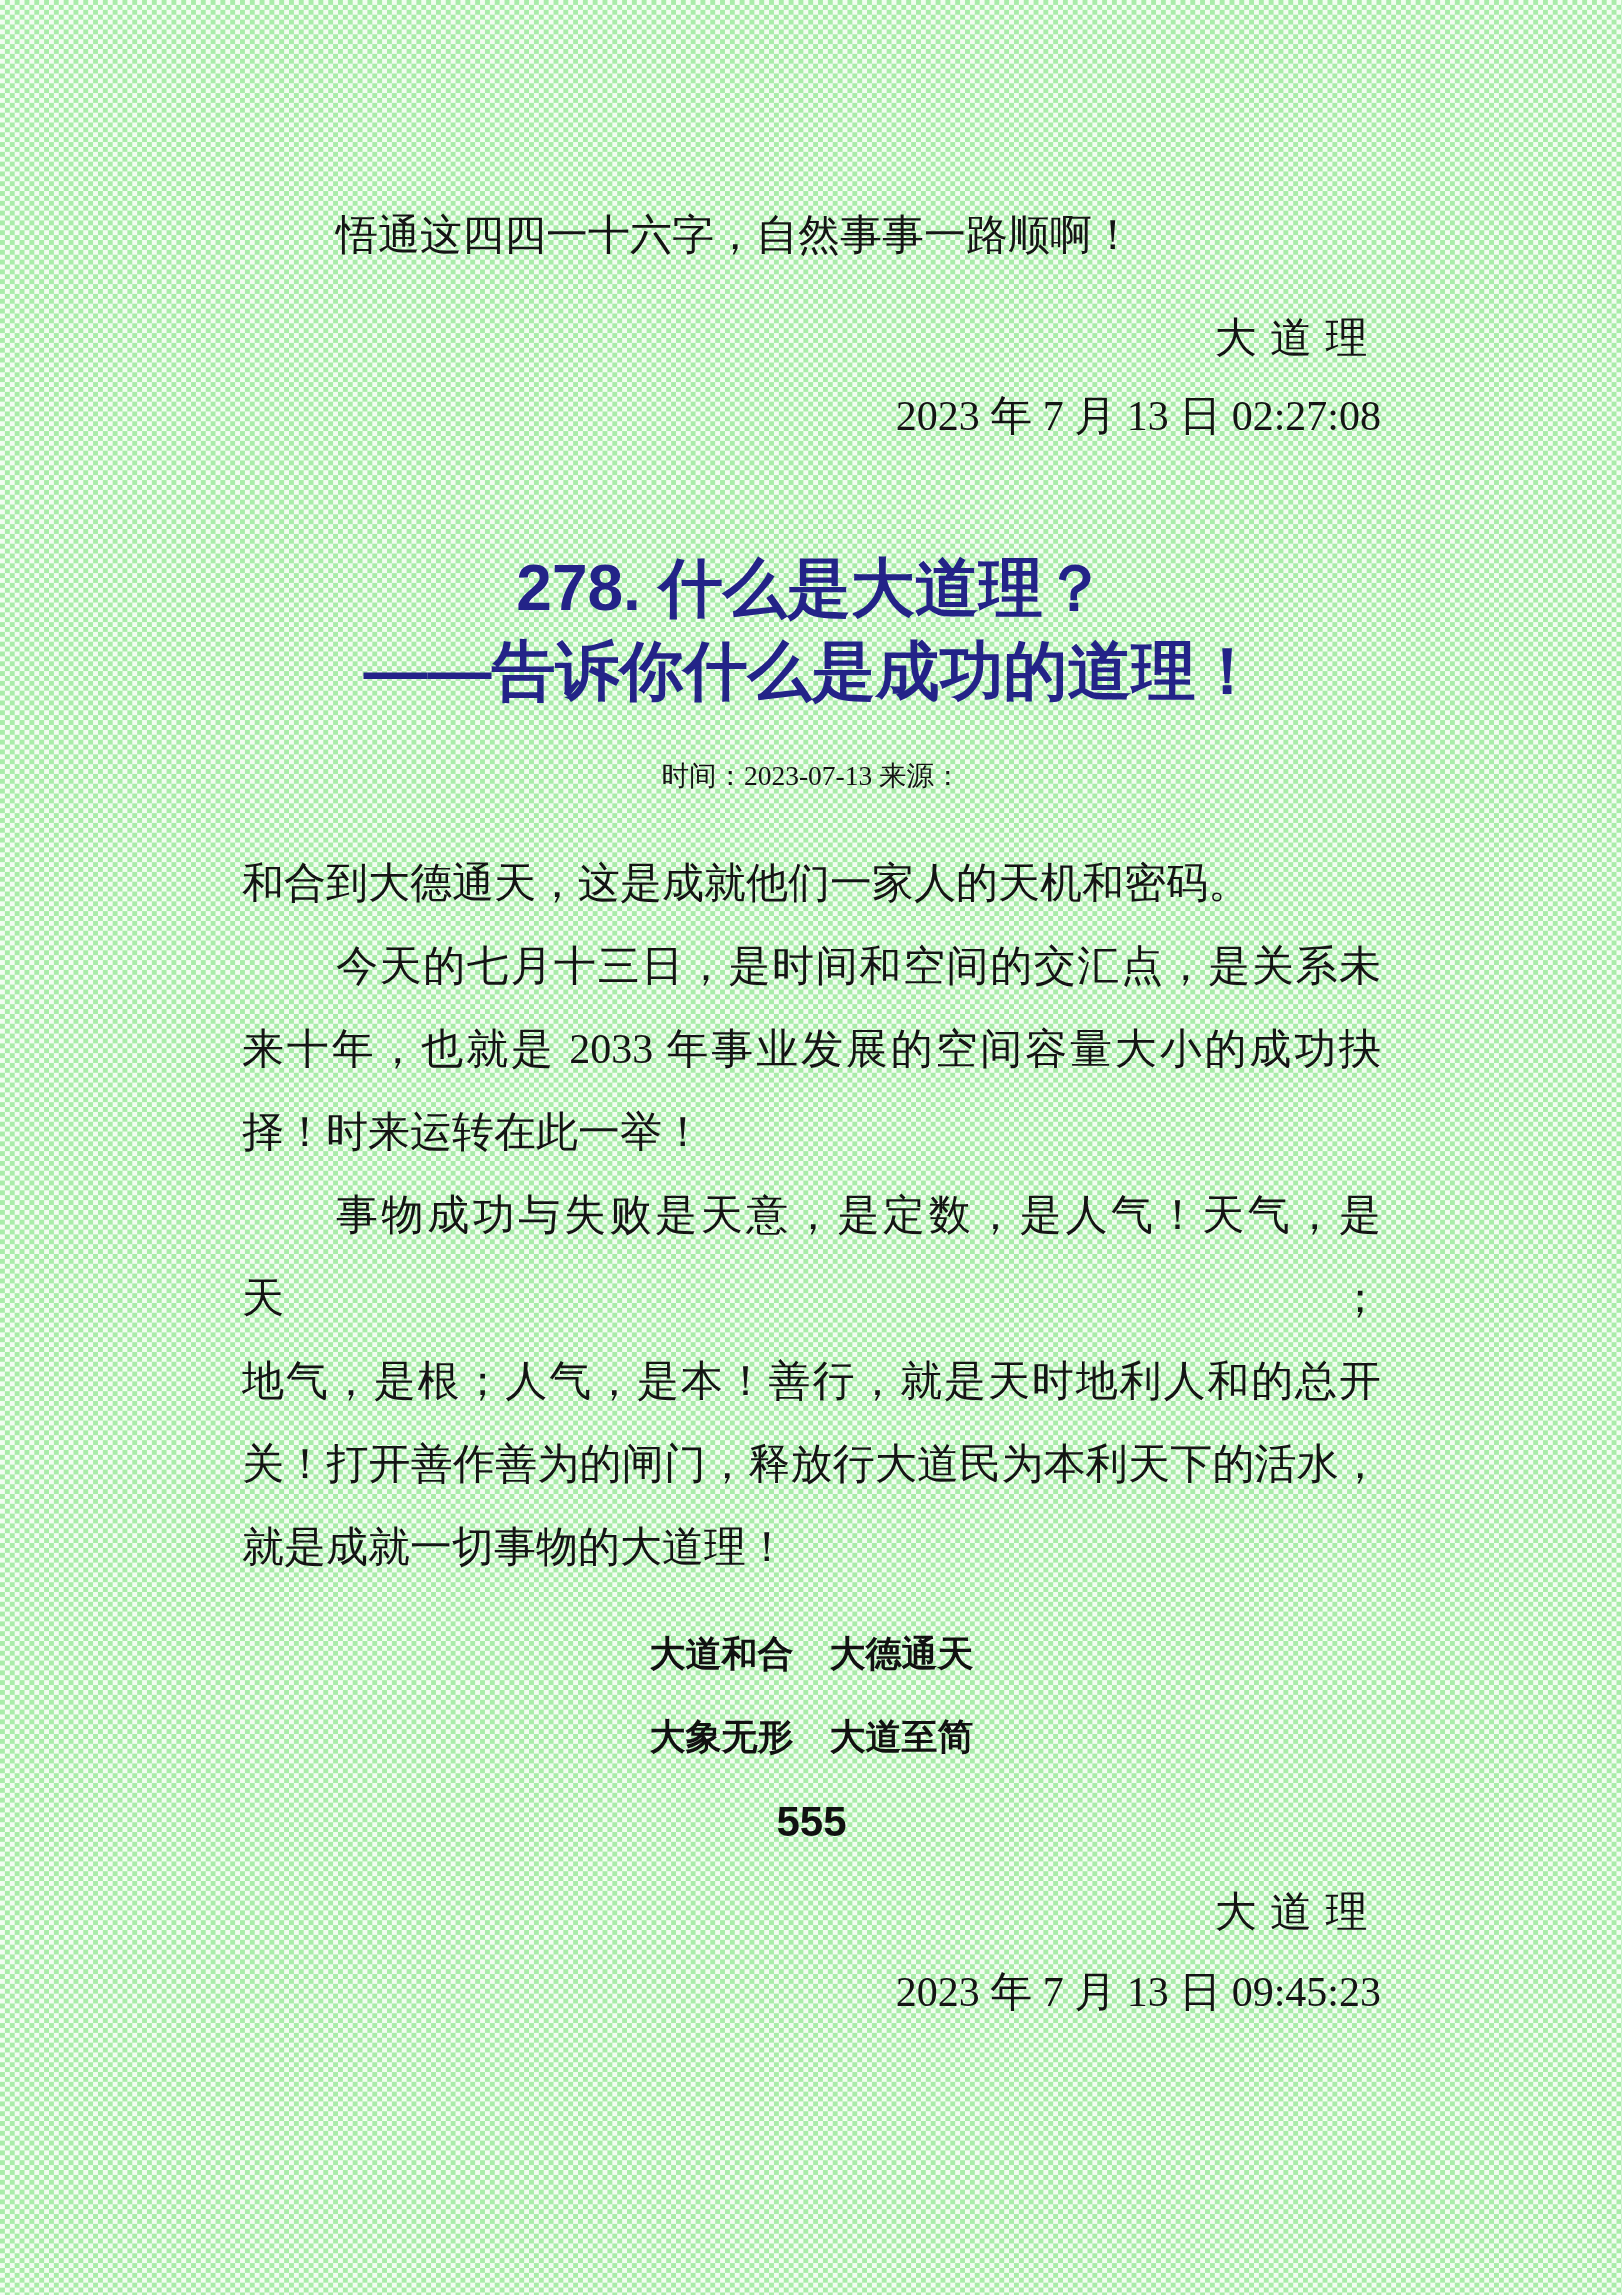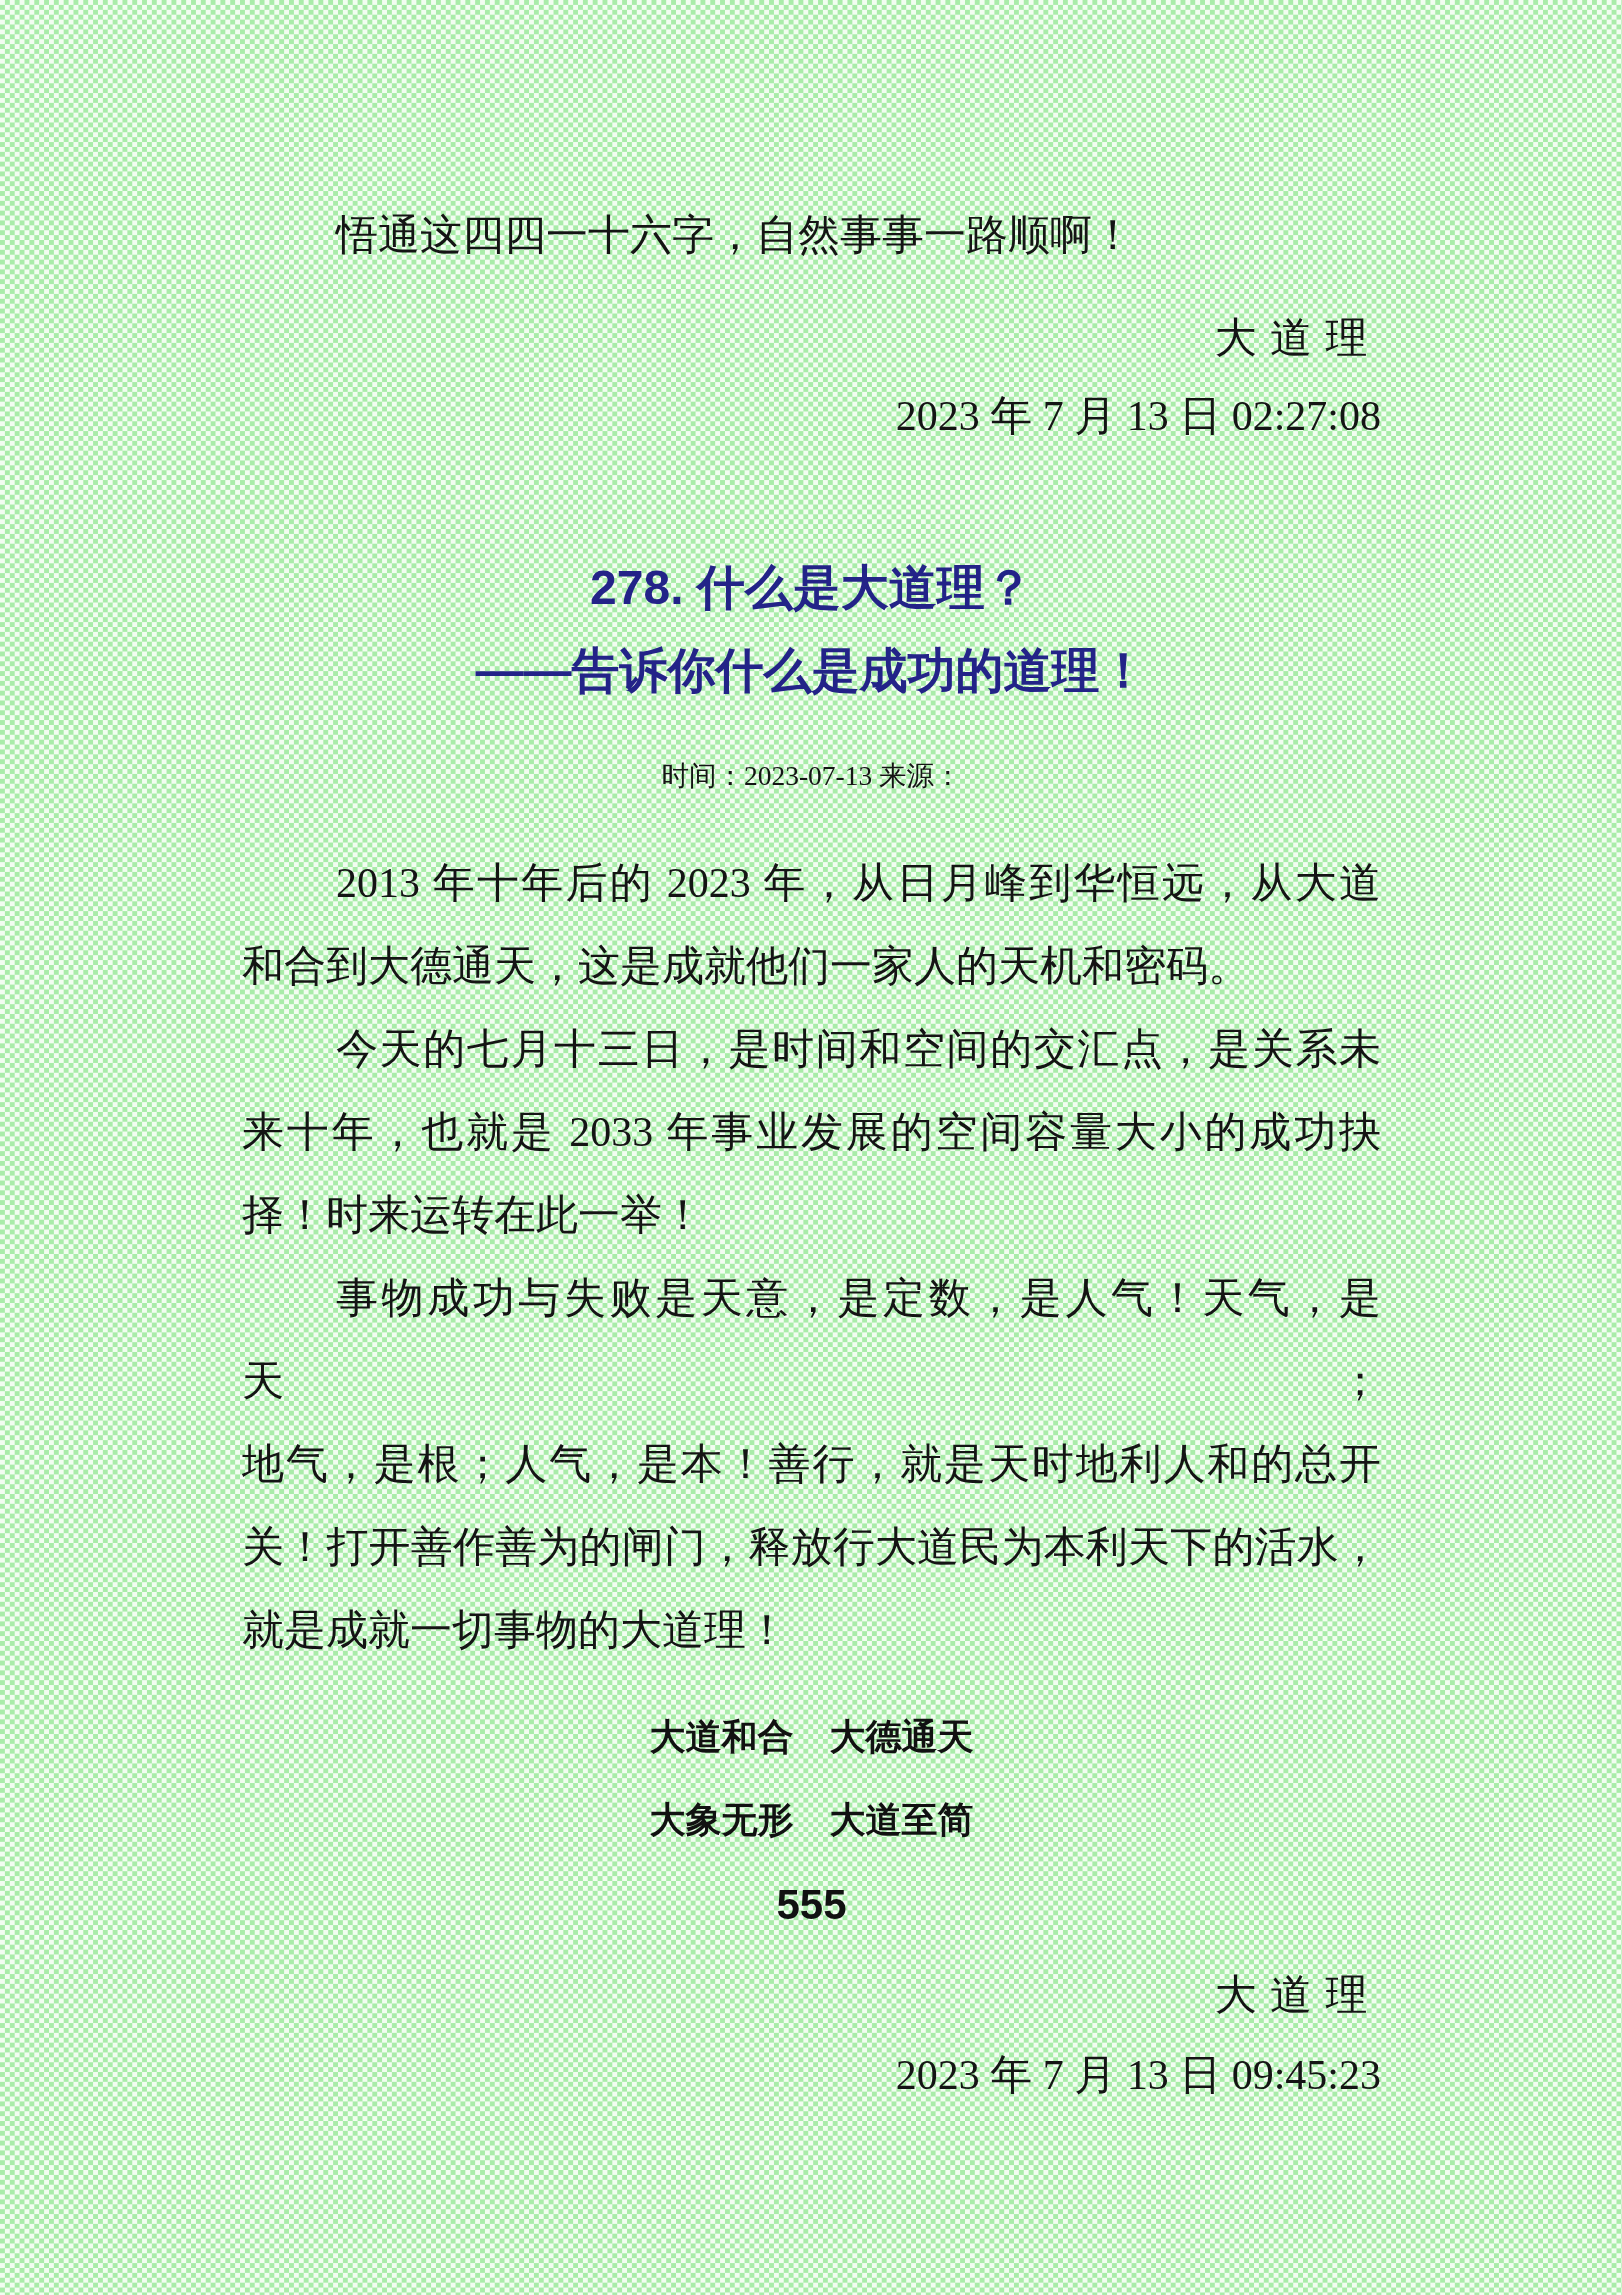--- a/index.html
+++ b/index.html
@@ -25,21 +25,21 @@
     color:#141414;
     white-space:normal;
   }
   .indent{ text-indent:94px; }
   .just{ text-align:justify; text-align-last:justify; text-justify:inter-character; }
   .right{ text-align:right; }
   .sig{ letter-spacing:0.32em; }
   .title{
     font-family:"Liberation Sans","DejaVu Sans",sans-serif;
     font-weight:bold;
-    font-size:48px;
+    font-size:64px;
     line-height:98px;
     color:#232388;
     text-align:center;
   }
   .meta{
     font-family:"Liberation Serif","DejaVu Serif",serif;
     font-size:27.5px;
     line-height:59px;
     color:#141414;
     text-align:center;
@@ -84,21 +84,20 @@
 
   <div class="line right mt-intro-date">2023 年 7 月 13 日 02:27:08</div>
 
   <div class="title mt-title1">278. 什么是大道理？</div>
 
   <div class="title mt-title2">——告诉你什么是成功的道理！</div>
 
   <div class="meta mt-meta">时间：2023-07-13 来源：</div>
 
   <div class="mt-body" id="body-lines">
-      <div class="line indent just">2013 年十年后的 2023 年，从日月峰到华恒远，从大道</div>
       <div class="line">和合到大德通天，这是成就他们一家人的天机和密码。</div>
       <div class="line indent just">今天的七月十三日，是时间和空间的交汇点，是关系未</div>
       <div class="line just">来十年，也就是 2033 年事业发展的空间容量大小的成功抉</div>
       <div class="line">择！时来运转在此一举！</div>
       <div class="line indent just">事物成功与失败是天意，是定数，是人气！天气，是天；</div>
       <div class="line just">地气，是根；人气，是本！善行，就是天时地利人和的总开</div>
       <div class="line just">关！打开善作善为的闸门，释放行大道民为本利天下的活水，</div>
       <div class="line">就是成就一切事物的大道理！</div>
     </div>
 

